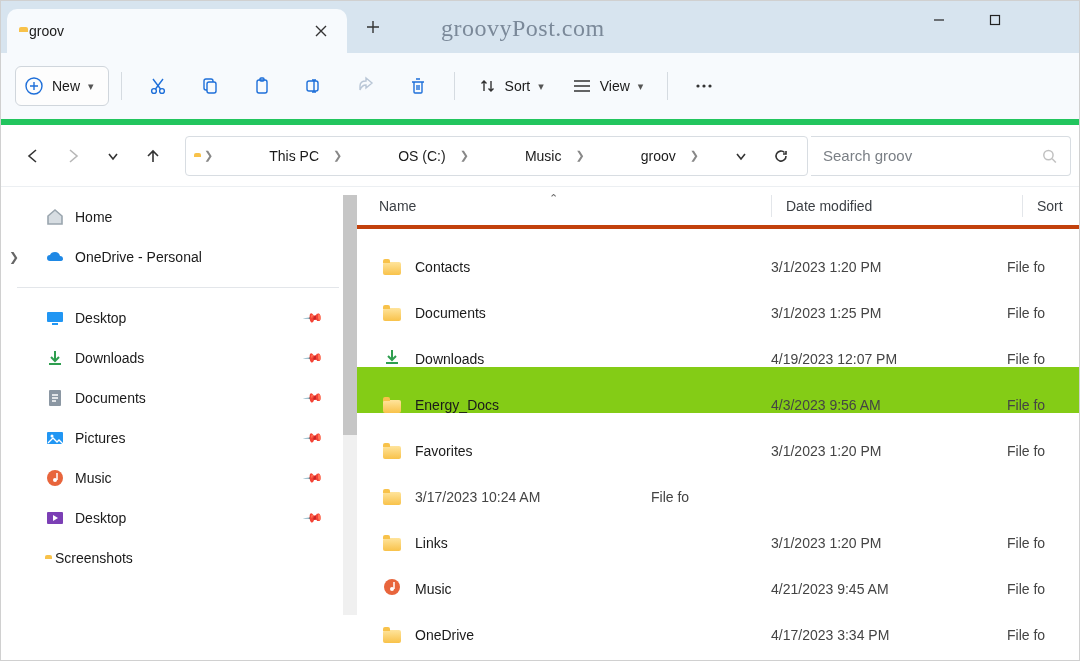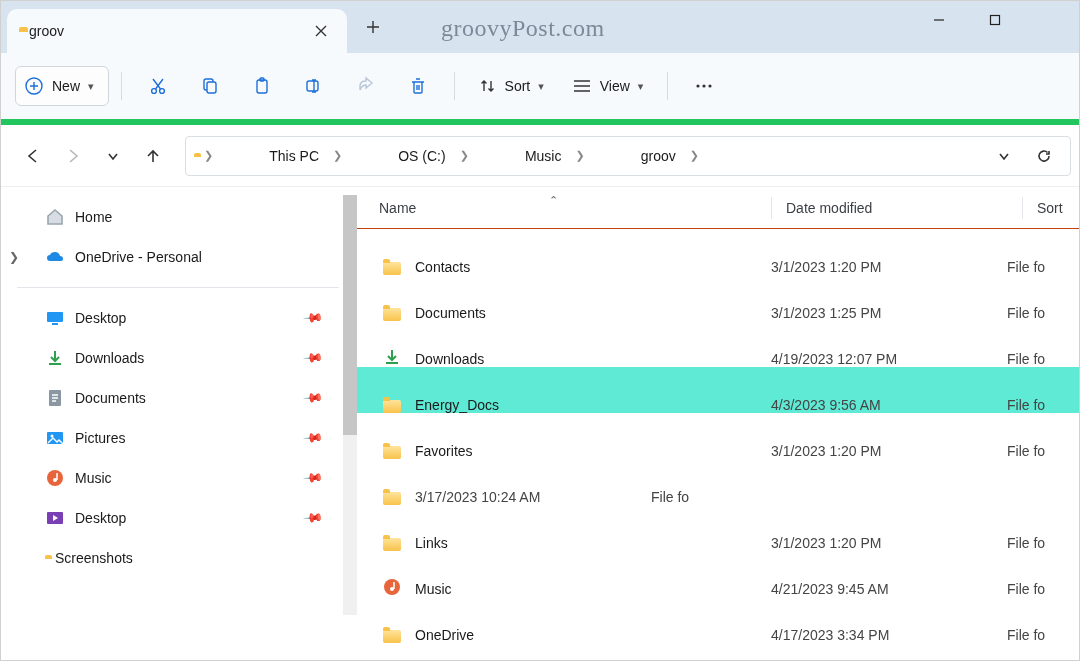--- a/index.html
+++ b/index.html
@@ -37,30 +37,30 @@
   .body { display:flex; height: calc(661px - 52px - 72px - 62px); }
   .sidebar { width: 356px; padding: 10px 6px 10px 16px; overflow:hidden auto; position:relative;}
   .sidebar-scroll { position:absolute; right:0; top:8px; width:14px; height:420px; background:#f0f0f0;}
   .sidebar-thumb { position:absolute; right:0; top:8px; width:14px; height:240px; background:#c6c6c6;}
   .side-item { height:40px; display:flex; align-items:center; gap:10px; padding-left:28px; border-radius:4px; position:relative;}
   .side-item .pin { position:absolute; right:30px; color:#7a7f85; transform:rotate(40deg); font-size:13px;}
   .side-item .expand { position:absolute; left:-8px; color:#666; font-size:12px;}
   .side-sep { height:1px; background:#e3e6ea; margin:10px 12px 10px 0;}
   
   .content { flex:1; display:flex; flex-direction:column; overflow:hidden;}
-  .col-headers { height:42px; display:flex; align-items:center; border-bottom:1px solid #c2410c; padding-left:22px; color:#3b3f44; position:relative;}
+  .col-headers { height:42px; display:flex; align-items:center; border-bottom:4px solid #c2410c; padding-left:22px; color:#3b3f44; position:relative;}
   .col-name { width:392px; position:relative;}
   .col-date { width:236px;}
   .col-type { flex:1;}
   .col-sep{ width:1px; height:22px; background:#e3e6ea; margin-right:14px;}
   .sort-arrow { position:absolute; left:170px; top:-6px; font-size:11px; color:#666;}
   
   .file-list { flex:1; overflow:hidden;}
   .file-row { height:46px; display:flex; align-items:flex-end; padding-left:22px; }
-  .file-row.selected { background:#5eead4; }
+  .file-row.selected { background:#84cc16; }
   .file-icon { width:26px; display:flex; align-items:center; justify-content:center; margin-right:10px;}
   .file-name { width:356px; }
   .file-date { width:236px; color:#444;}
   .file-type { flex:1; color:#444;margin-top:32px;}
   
   
   .folder-icon { width:22px; height:16px; background:linear-gradient(#ffe49c,#f8c24a); border-radius:2px 2px 3px 3px; position:relative;}
   .folder-icon:before{content:""; position:absolute; top:-4px; left:0; width:9px; height:5px; background:#f8c24a; border-radius:2px 2px 0 0;}
   .folder-icon-sm { width:18px; height:13px; background:linear-gradient(#ffe49c,#f8c24a); border-radius:2px; position:relative;}
   .folder-icon-sm:before{content:""; position:absolute; top:-3px; left:0; width:7px; height:4px; background:#f8c24a; border-radius:2px 2px 0 0;}
@@ -219,20 +219,27 @@
             <path d="M3 5 L7 10 L11 5" stroke="#333" stroke-width="1.6" fill="none"></path>
           </svg>
         </span>
       <span class="nav-btn">
           <svg width="18" height="18" viewBox="0 0 18 18">
             <path d="M14 9 A5 5 0 1 1 12.5 5.5 M14 4 V7 H11" stroke="#333" stroke-width="1.6" fill="none"></path>
           </svg>
         </span>
     </div>
   </div>
+  <div class="search-box">
+    <input placeholder="Search groov" style="">
+    <svg width="18" height="18" viewBox="0 0 18 18" style="opacity:.3;">
+        <circle cx="8" cy="8" r="5" stroke="#333" stroke-width="1.6" fill="none"></circle>
+        <path d="M12 12 L16 16" stroke="#333" stroke-width="1.6"></path>
+      </svg>
+  </div>
 </div>
 
 <div class="body">
 
   <div class="sidebar">
     <div class="side-item">
       <svg width="20" height="20" viewBox="0 0 20 20">
           <path d="M3 9 L10 3 L17 9 V17 H3 Z" stroke="#9aa5ae" stroke-width="1.6" fill="#d7dde2"></path>
         </svg>
       <span>Home</span>

